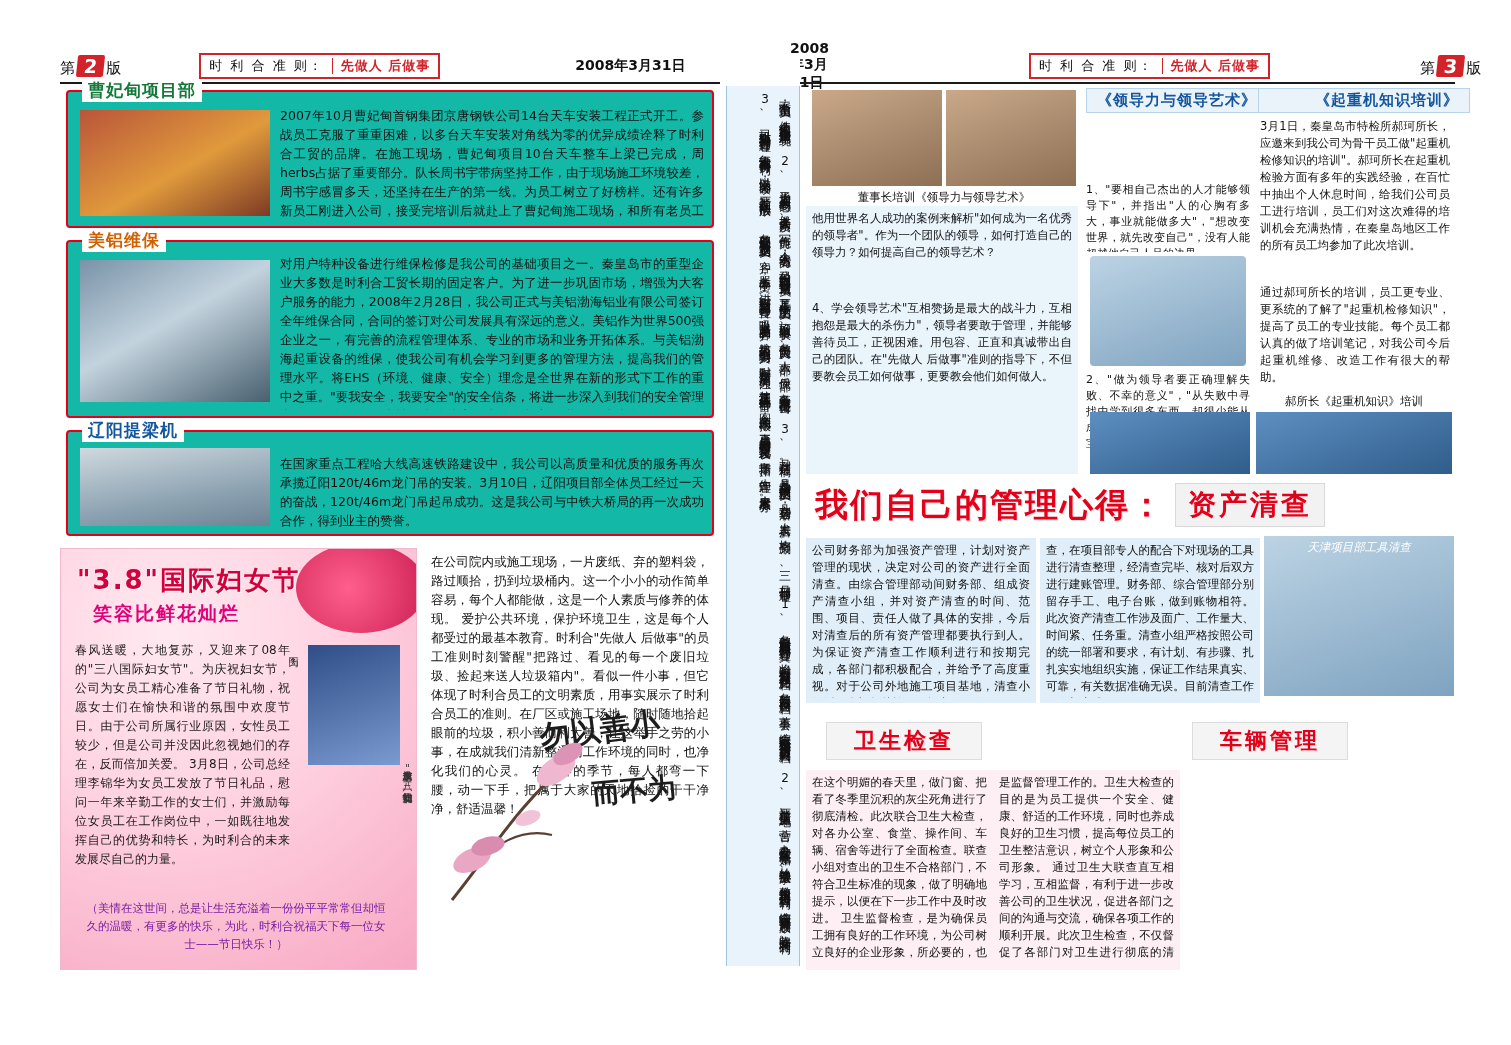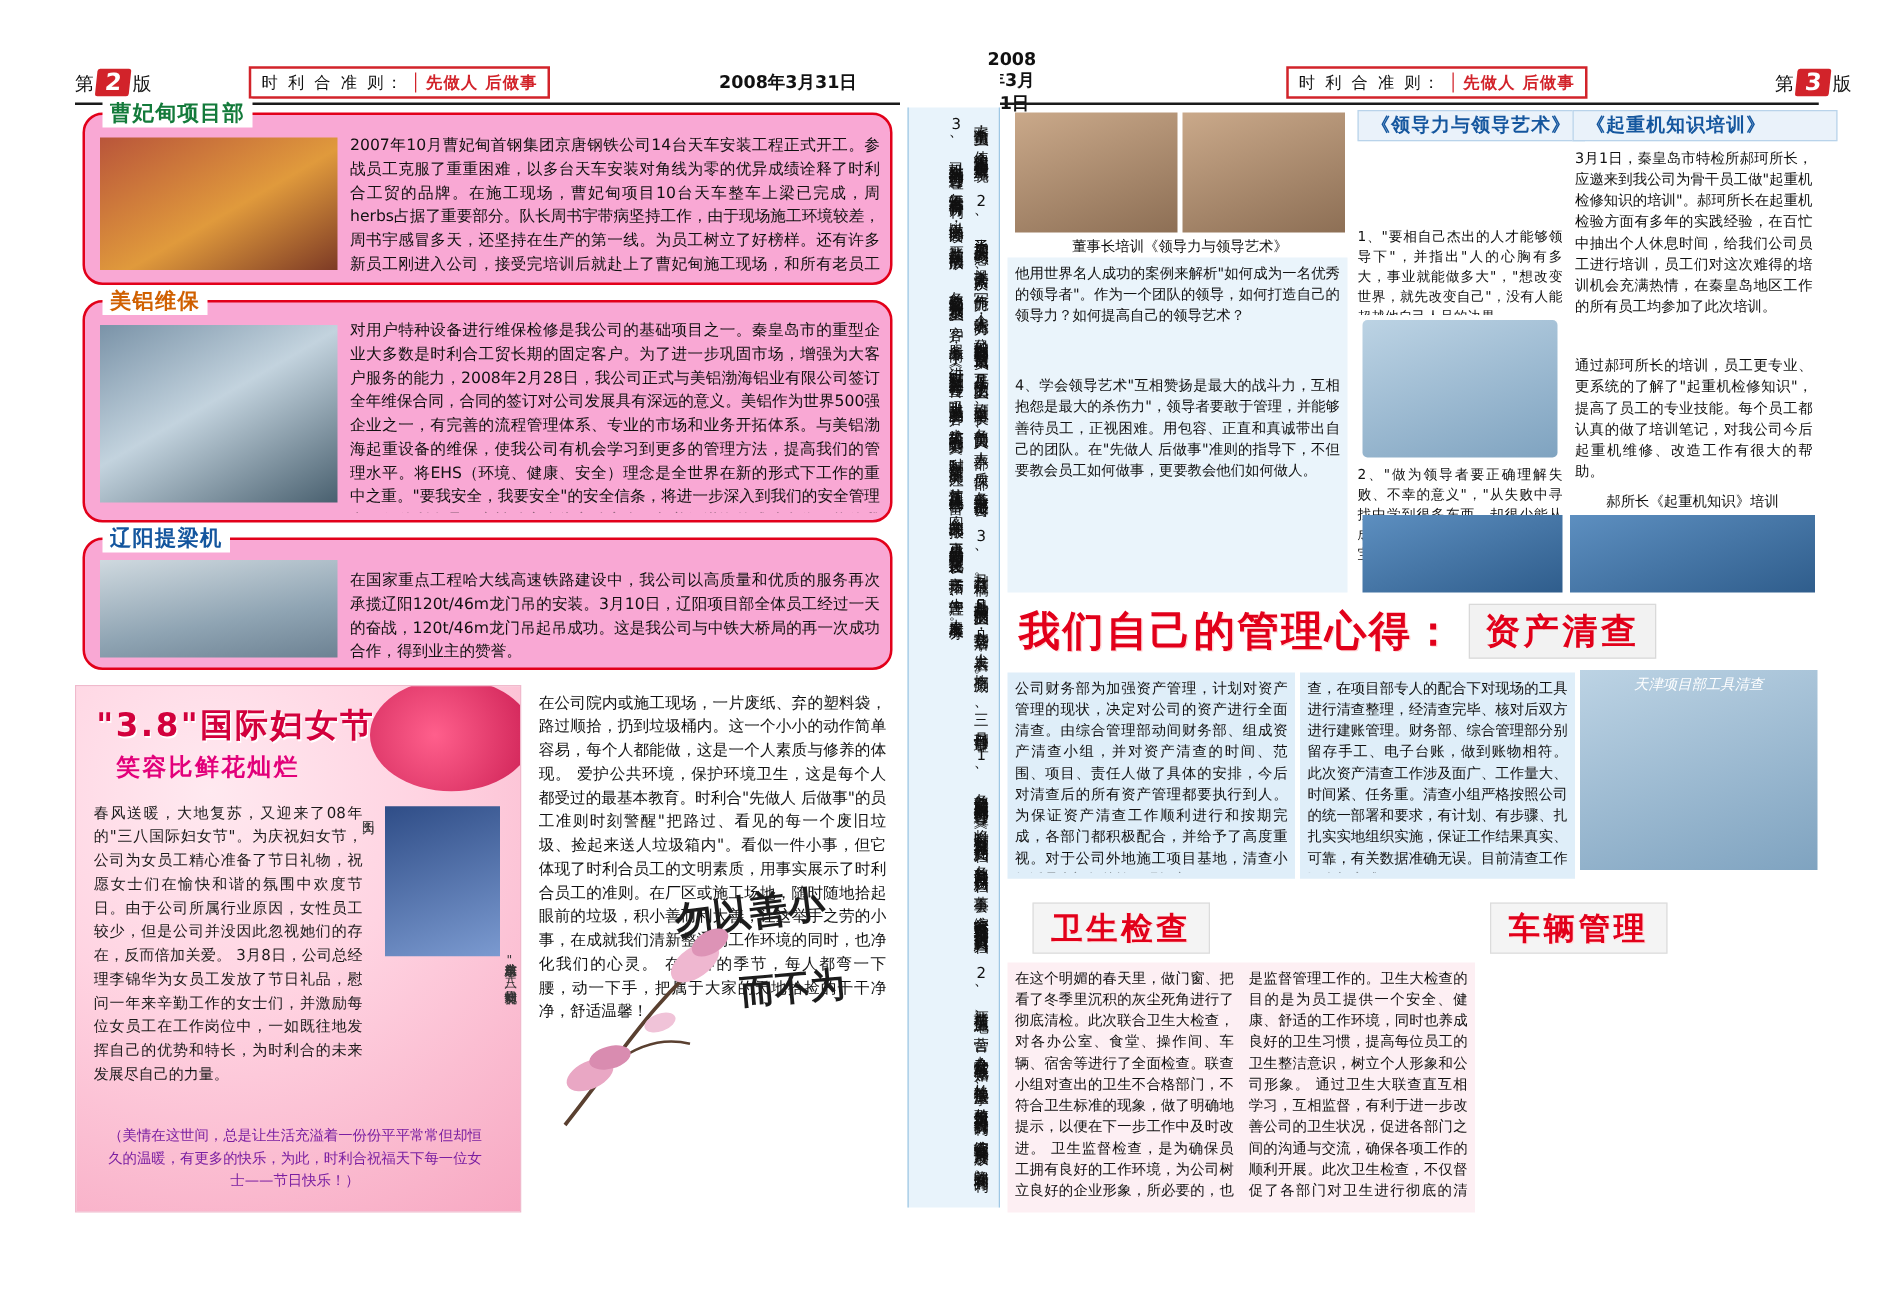--- a/index.html
+++ b/index.html
@@ -32,21 +32,21 @@
   .mh-date{font-size:14px;color:#111;font-weight:bold;}
 
   .ruleline{position:absolute;height:2px;background:#1a1a1a;}
 
   
   .gutter{position:absolute;left:726px;top:56px;width:74px;height:920px;background:#ffffff;}
   .gutter-col{position:absolute;left:726px;top:86px;width:72px;height:880px;background:#e8f3fb;border-left:1px solid #9ec7e4;border-right:1px solid #9ec7e4;}
 
   
   .blk{position:absolute;box-sizing:border-box;}
-  .rbox{border:2px solid #e2001a;border-radius:16px;background:#f9a8d4;}
+  .rbox{border:2px solid #e2001a;border-radius:4px;background:#14b8a6;}
   .cap{
     position:absolute;left:14px;top:-13px;background:#fff;padding:0 6px;
     font-size:17px;font-weight:bold;color:#1a6f2e;letter-spacing:1px;
   }
   .cap.green{color:#137a3a;}
   .cap.org{color:#d06000;}
   .cap.blue{color:#14569e;}
 
   .ph{background:linear-gradient(160deg,#9fb7c9,#5d7f99);position:absolute;overflow:hidden;}
   .ph.warm{background:linear-gradient(150deg,#b9553a,#e09a3c 55%,#7d3a25);}
@@ -103,29 +103,29 @@
     font-family:"DejaVu Serif","Liberation Serif",serif;
     text-shadow:1px 1px 0 #ffd9d9;
   }
   .bighead .t2{
     font-size:28px;font-weight:bold;color:#e2001a;letter-spacing:3px;
     background:#f2f2f2;border:1px solid #d9d9d9;padding:2px 12px;
     font-family:"DejaVu Serif","Liberation Serif",serif;
   }
 
   .secthead{
-    position:absolute;font-size:25px;font-weight:bold;color:#e2001a;letter-spacing:3px;
+    position:absolute;font-size:22px;font-weight:bold;color:#e2001a;letter-spacing:3px;
     font-family:"DejaVu Serif","Liberation Serif",serif;
-    background:#f4f4f4;border:1px solid #dcdcdc;padding:3px 14px;
+    background:#f4f4f4;border:1px solid #dcdcdc;padding:3px 27px;
     text-shadow:1px 1px 0 #ffdede;
   }
 
   .subhead{
     position:absolute;font-size:15px;font-weight:bold;color:#14569e;letter-spacing:1px;
-    background:#eaf2fa;border:1px solid #b9d3ea;padding:2px 10px;text-align:left;
+    background:#eaf2fa;border:1px solid #b9d3ea;padding:2px 10px;text-align:right;
   }
 
   .tintblue{background:#eaf4fb;}
   .tintblue2{background:#dfeef9;}
   .tintpink{background:#fdeff3;}
   .centercap{font-size:11.5px;color:#111;text-align:center;}
 </style>
 </head>
 <body>
 

